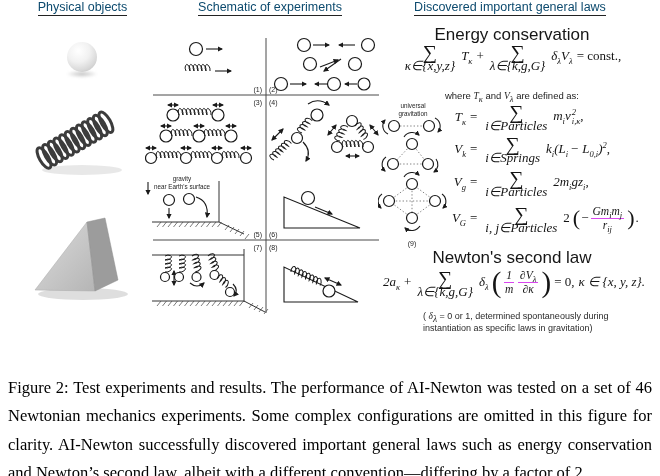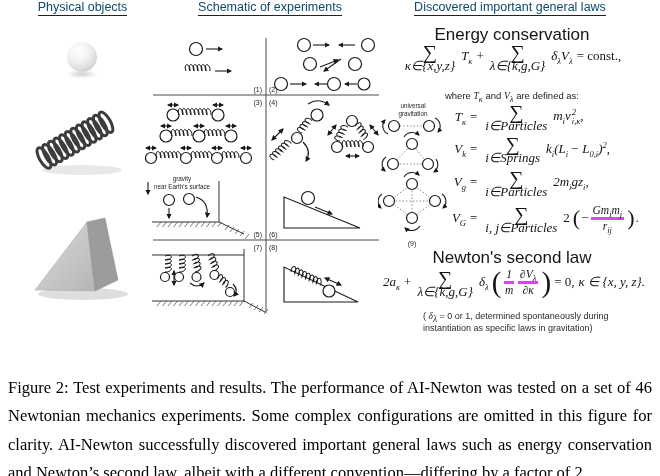--- a/index.html
+++ b/index.html
@@ -20,21 +20,21 @@
   .subhead{position:absolute;text-align:center;font-size:17px;color:#161616;font-family:Liberation Sans, sans-serif;}
   .tok{margin:0 2px;}
   .rm{font-style:normal;}
   sub{font-size:8.5px;line-height:0;}
   sup{font-size:8.5px;line-height:0;}
   .sum{display:inline-flex;flex-direction:column;align-items:center;margin:0 4px;}
   .sum .sg{font-style:normal;font-size:20px;line-height:18px;}
   .sum .lm{font-size:13px;line-height:8px;margin-top:1px;}
   .supsub{display:inline-flex;flex-direction:column;font-size:8.5px;line-height:8.5px;margin-left:1px;vertical-align:middle;}
   .frac{display:inline-flex;flex-direction:column;align-items:center;font-size:11.5px;line-height:13px;margin:0 2px;}
-  .frac .fn{border-bottom:3px solid #d946ef;padding:0 2px;}
+  .frac .fn{border-bottom:1px solid #d946ef;padding:0 2px;}
   .paren{font-style:normal;font-size:29px;line-height:29px;font-weight:400;margin:0 1px;}
   .paren.small{font-size:22px;line-height:22px;}
   .defs{position:absolute;left:446px;top:101px;}
   .defrow{display:flex;align-items:center;font-family:"Liberation Serif",serif;font-style:italic;
           font-size:13px;color:#141414;white-space:nowrap;}
   .defrow .lhs{width:20px;text-align:right;}
   .defrow .eqs{margin:0 4px;font-style:normal;}
   .whereline{position:absolute;left:398px;top:90px;width:228px;text-align:center;font-size:9.5px;color:#222;
              font-family:"Liberation Sans",sans-serif;white-space:nowrap;}
   .whereline .mv{font-family:"Liberation Serif",serif;font-style:italic;}

